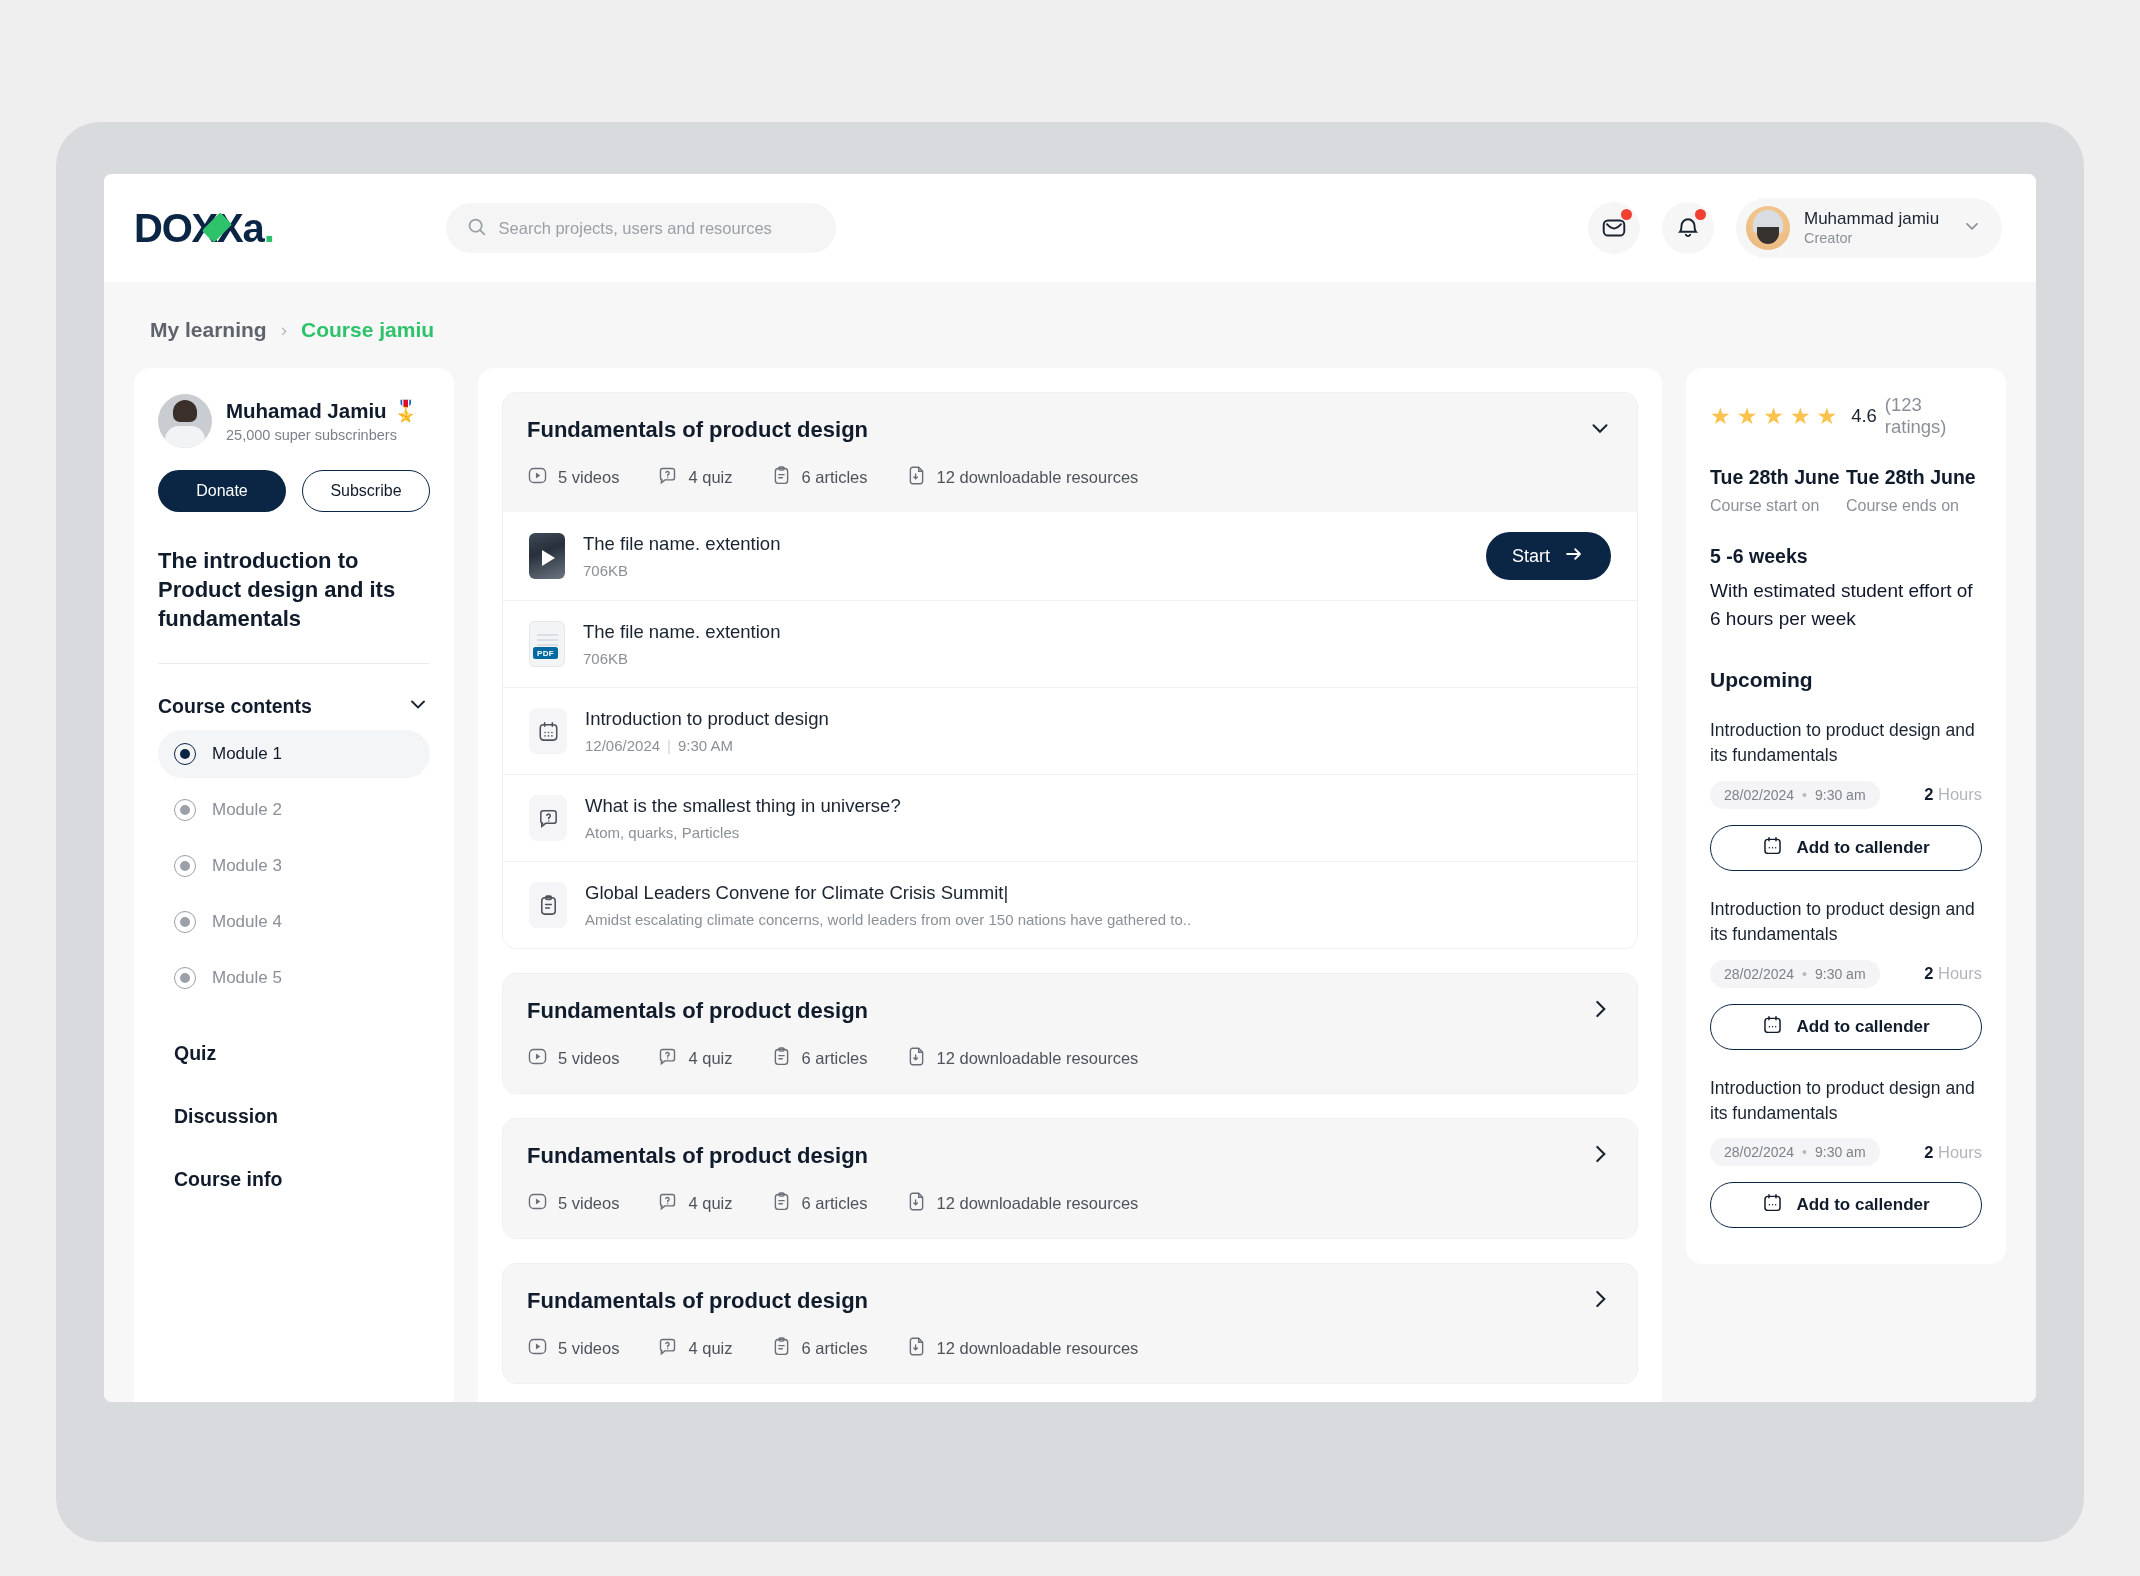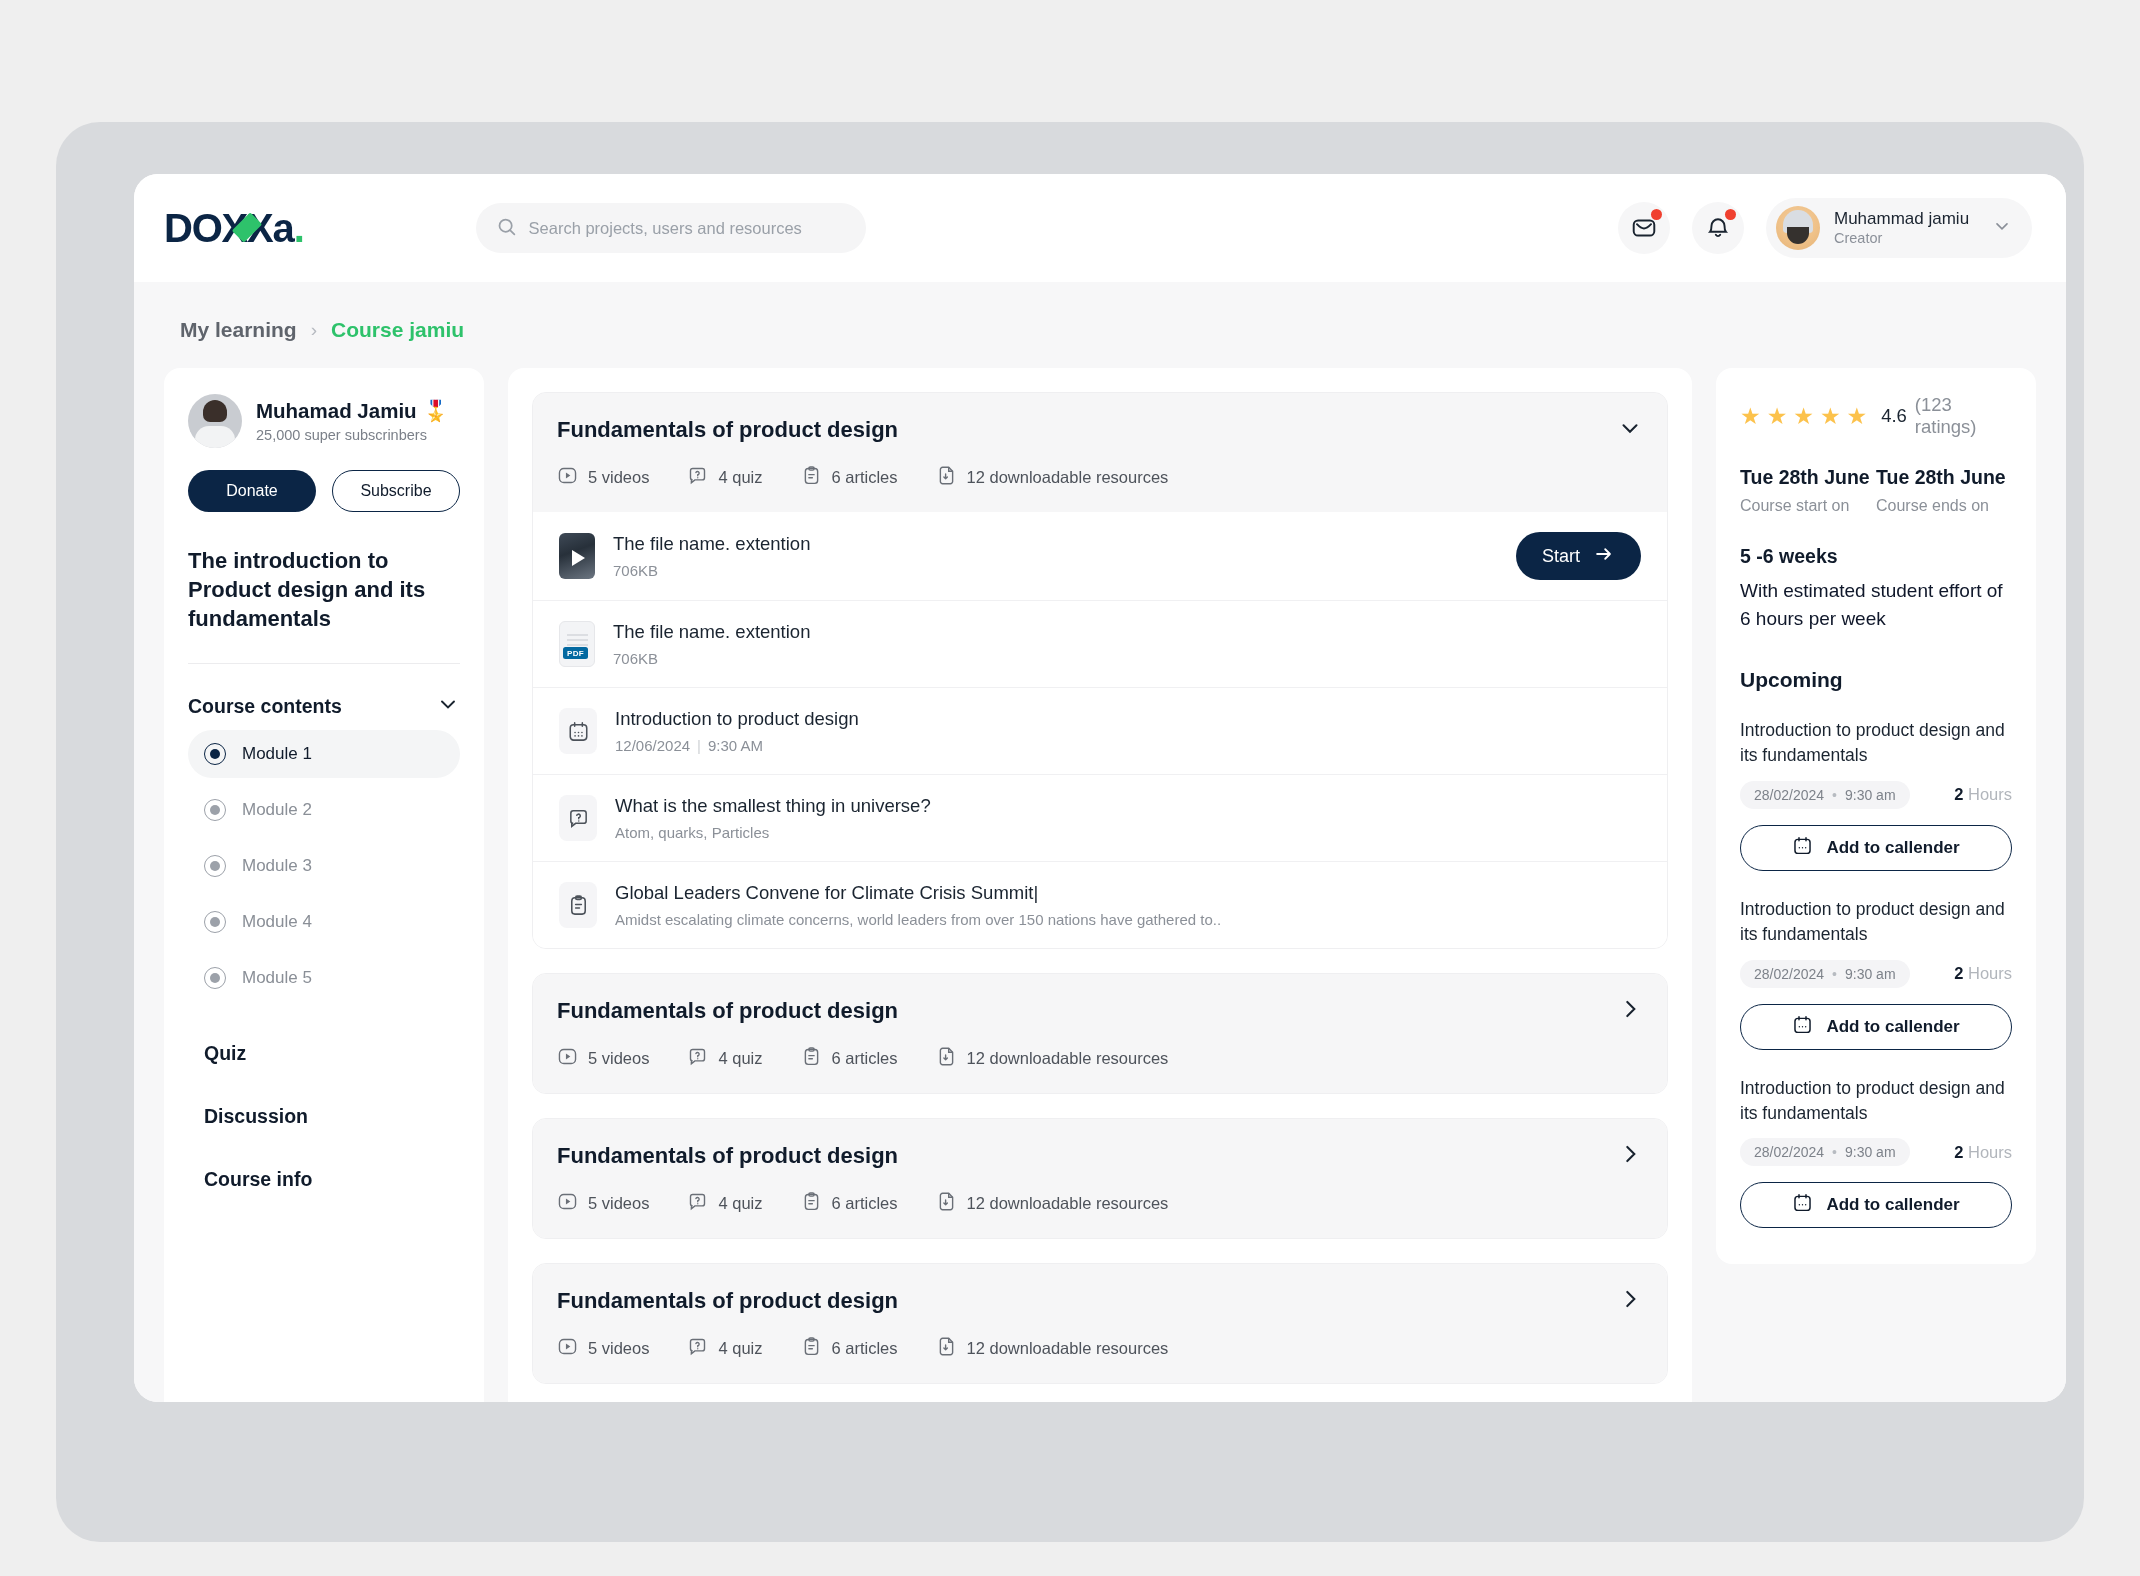--- a/index.html
+++ b/index.html
@@ -22,23 +22,22 @@
     background: #d8dadd;
     border-radius: 44px;
   }
   .app-window {
     position: absolute;
     left: 104px;
     top: 174px;
     width: 1932px;
     height: 1228px;
     background: #ffffff;
-    border-radius: 24px;
+    border-radius: 8px;
     overflow: hidden;
-    margin-left: 30px;
   }
 
   
   .topbar {
     position: relative;
     height: 108px;
     background: #ffffff;
     display: flex;
     align-items: center;
     padding: 0 34px 0 30px;

